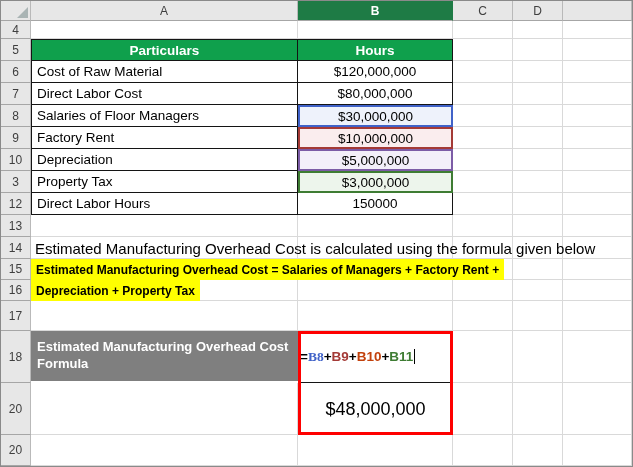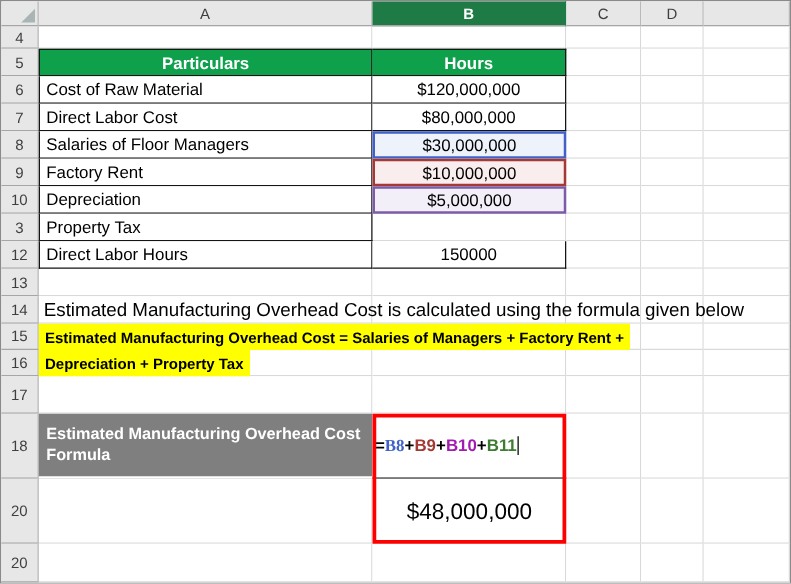--- a/index.html
+++ b/index.html
@@ -68,21 +68,21 @@
   .gcell.sep { border-bottom: 2px solid #fff; }
 
   .fcell {
     background: #fff; display: flex; align-items: center; padding: 0 2px;
     font-size: 13.5px; font-weight: bold; white-space: nowrap;
     border-bottom: 1px solid #141414;
   }
   .fcell .op { color: #000; }
   .fcell .rb { color: #4062C8; font-family: Liberation Serif, serif; }
   .fcell .rr { color: #A43A36; }
-  .fcell .rp { color: #a21caf; }
+  .fcell .rp { color: #c2410c; }
   .fcell .rg { color: #3E7C33; }
   .cursor { width: 1px; height: 15px; background: #000; margin-left: 1px; }
 
   .rescell {
     background: #fff; font-size: 18px; color: #000;
     display: flex; align-items: center; justify-content: center;
   }
 
   .redbox {
     grid-row: 16 / 18; grid-column: 3 / 4;
@@ -217,20 +217,21 @@
   <div class="tc la" style="grid-area:6/2">Salaries of Floor Managers</div>
   <div class="tc center refb" style="grid-area:6/3">$30,000,000</div>
 
   <div class="tc la" style="grid-area:7/2">Factory Rent</div>
   <div class="tc center refr" style="grid-area:7/3">$10,000,000</div>
 
   <div class="tc la" style="grid-area:8/2">Depreciation</div>
   <div class="tc center refp" style="grid-area:8/3">$5,000,000</div>
 
   <div class="tc la" style="grid-area:9/2">Property Tax</div>
+  <div class="tc center refg" style="grid-area:9/3">$3,000,000</div>
 
   <div class="tc la" style="grid-area:10/2">Direct Labor Hours</div>
   <div class="tc center" style="grid-area:10/3">150000</div>
 
   <div class="note" style="grid-area:12/2/13/7">Estimated Manufacturing Overhead Cost is calculated using the formula given below</div>
 
   <div class="ylw" style="grid-area:14/2/15/6">Depreciation + Property Tax</div>
   <div class="ylw" style="grid-area:13/2/14/6">Estimated Manufacturing Overhead Cost = Salaries of Managers + Factory Rent +</div>
 
   <div class="gcell sep" style="grid-area:16/2">Estimated Manufacturing Overhead Cost Formula</div>

